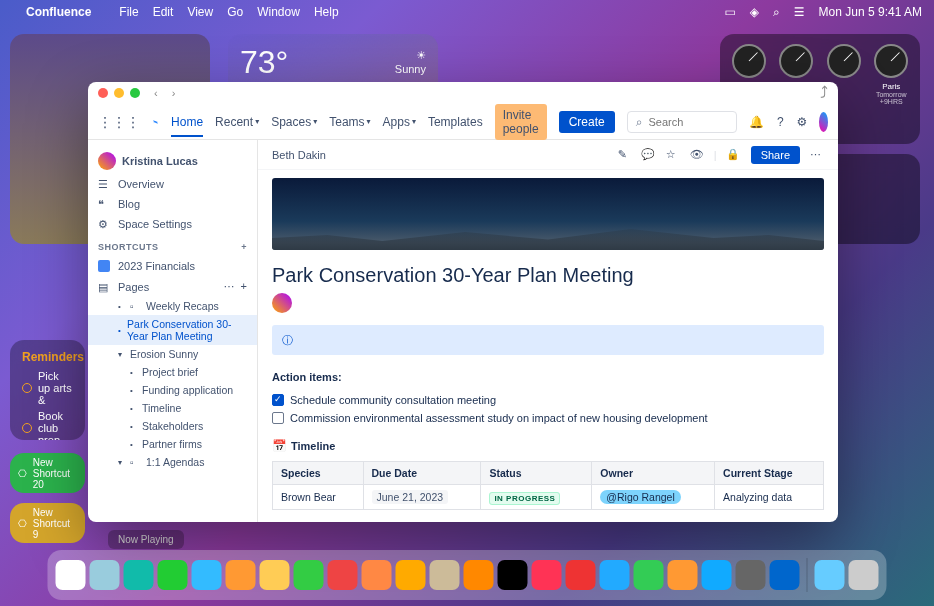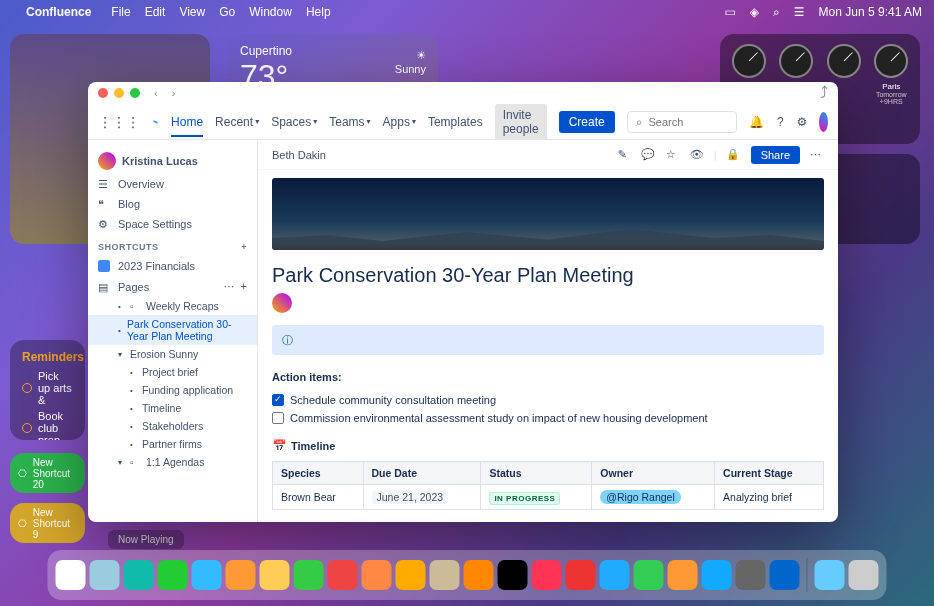--- a/index.html
+++ b/index.html
@@ -1,21 +1,21 @@
 <!DOCTYPE html>
 <html><head>
 <meta charset="utf-8">
 <style>
 * { margin: 0; padding: 0; box-sizing: border-box; font-family: -apple-system, BlinkMacSystemFont, 'Segoe UI', sans-serif; }
 body { width: 934px; height: 606px; overflow: hidden; position: relative; background: linear-gradient(135deg, #4a5cc9 0%, #7b5bd1 25%, #8d3a9f 50%, #4a3a88 75%, #2a6a7a 100%); }
 
 
 .menubar { position: absolute; top: 0; left: 0; right: 0; height: 24px; display: flex; align-items: center; padding: 0 12px; font-size: 12px; color: #fff; z-index: 100; }
 .menubar .apple-logo { margin-right: 14px; }
-.menubar .app-name { font-weight: 600; margin-right: 20px; }
+.menubar .app-name { font-weight: 600; margin-right: 28px; }
 .menubar .menu-item { margin-right: 14px; cursor: default; }
 .menubar .right { margin-left: auto; display: flex; align-items: center; gap: 14px; }
 
 
 .widget { position: absolute; border-radius: 14px; color: #fff; font-size: 11px; padding: 10px 12px; background: rgba(255,255,255,0.1); backdrop-filter: blur(10px); }
 .weather-widget { top: 34px; left: 228px; width: 210px; height: 100px; background: linear-gradient(160deg,#6a5acd,#b8860b40); }
 .weather-widget .loc { font-size: 12px; }
 .weather-widget .temp { font-size: 32px; font-weight: 300; }
 .weather-widget .cond { position: absolute; right: 12px; top: 14px; text-align: right; font-size: 11px; line-height: 1.3; }
 .weather-widget .range { position: absolute; right: 12px; bottom: 10px; font-size: 11px; }
@@ -48,21 +48,21 @@
 .tr-red { background: #ff5f57; } .tr-yel { background: #ffbd2e; } .tr-grn { background: #28c940; }
 .titlebar .navarrows { margin-left: 8px; display:flex; gap:14px; color:#888; font-size:11px;}
 .titlebar .share-top { margin-left:auto; color:#888;}
 
 
 .topnav { height: 36px; border-bottom: 1px solid #e5e5e5; display: flex; align-items: center; padding: 0 10px; gap: 12px; font-size: 12px; color: #42526e; }
 .topnav .logo { width: 16px; height: 16px; }
 .topnav .nav-link { cursor: pointer; display:flex; align-items:center; gap:2px;}
 .topnav .nav-link.active { color: #0052cc; border-bottom: 2px solid #0052cc; padding-bottom:6px; margin-bottom:-8px;}
 .topnav .caret { font-size: 8px; }
-.topnav .btn-invite { background:#e5e5e5; padding:4px 8px; border-radius:3px; cursor:pointer;}
+.topnav .btn-invite { background:#fdba74; padding:4px 8px; border-radius:3px; cursor:pointer;}
 .topnav .btn-create { background:#0052cc; color:#fff; padding:4px 10px; border-radius:3px; cursor:pointer;}
 .topnav .search { margin-left:auto; display:flex; align-items:center; gap:6px; border:1px solid #dfe1e6; border-radius:4px; padding:3px 8px; width:120px; color:#7a869a;}
 .topnav .search input { border:none; outline:none; font-size:11px; width:80px;}
 .topnav .icon-btn { cursor:pointer; width:18px; height:18px; display:flex; align-items:center; justify-content:center; color:#42526e;}
 .topnav .avatar { width:20px; height:20px; border-radius:50%; background:linear-gradient(45deg,#f0a,#0af);}
 
 
 .main { flex:1; display:flex; overflow:hidden; }
 .sidebar { width:170px; border-right:1px solid #e5e5e5; padding:8px 0; font-size:11px; color:#42526e; overflow-y:auto;}
 .sidebar .user { display:flex; align-items:center; gap:6px; padding:4px 10px; font-weight:600;}
@@ -128,21 +128,20 @@
     <span>▭</span>
     <span>◈</span>
     <span>⌕</span>
     <span>☰</span>
     <span>Mon Jun 5  9:41 AM</span>
   </div>
 </div>
 
 <div class="photo-widget"></div>
 <div class="widget weather-widget">
-  <div class="loc">Cupertino</div>
   <div class="temp">73°</div>
   <div class="cond">☀<br><span>Sunny</span></div>
   <div class="range">H:84° L:62°</div>
 </div>
 <div class="widget clocks-widget">
   <div class="clock">
       <div class="face"></div>
       <div class="city"></div>
       <div class="sub"></div>
     </div>
@@ -363,21 +362,21 @@
           <th>Owner</th>
           <th>Current Stage</th>
         </tr>
           </thead>
         <tbody>
             <tr>
           <td>Brown Bear</td>
           <td><span class="date-cell">June 21, 2023</span></td>
           <td><span class="status-badge">IN PROGRESS</span></td>
           <td><span class="mention">@Rigo Rangel</span></td>
-          <td>Analyzing brief</td>
+          <td>Analyzing data</td>
         </tr>
           </tbody>
       </table>
     </div>
   </div>
 </div>
 
 <div class="dock" id="dock">
     <div class="dicon" style="background: rgb(255, 255, 255);"></div>
     <div class="dicon" style="background: rgb(153, 204, 221);"></div>

